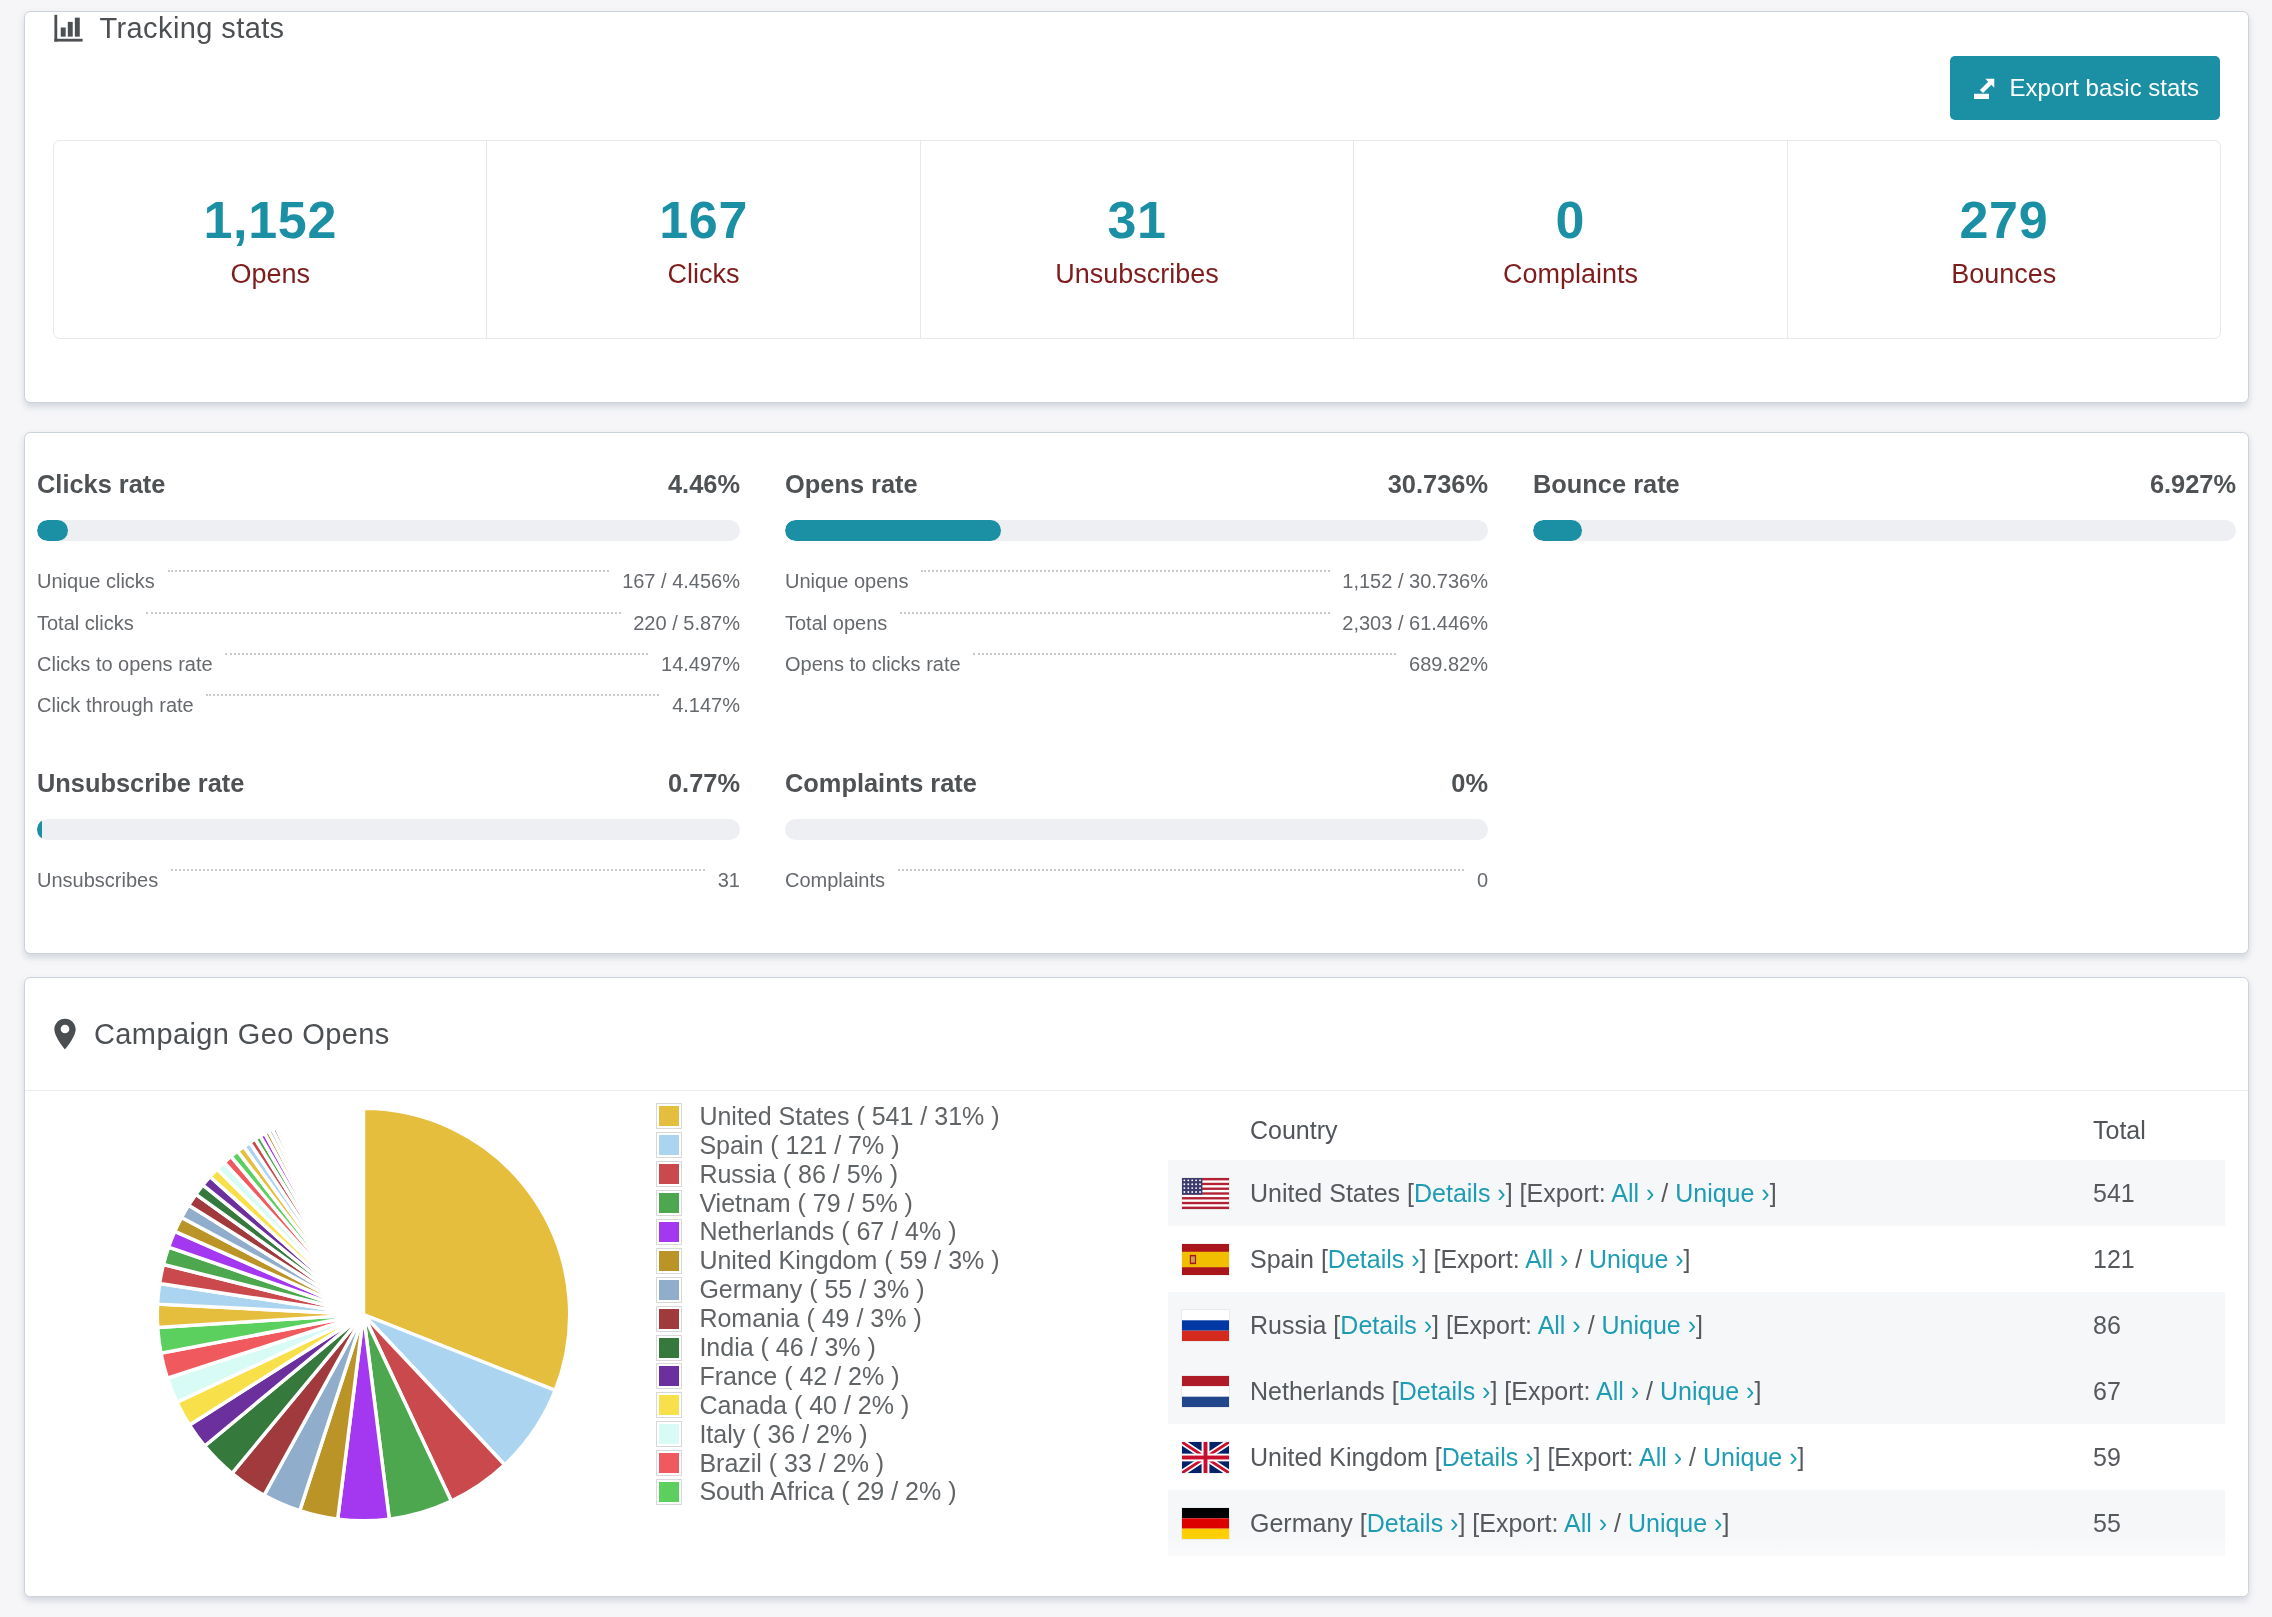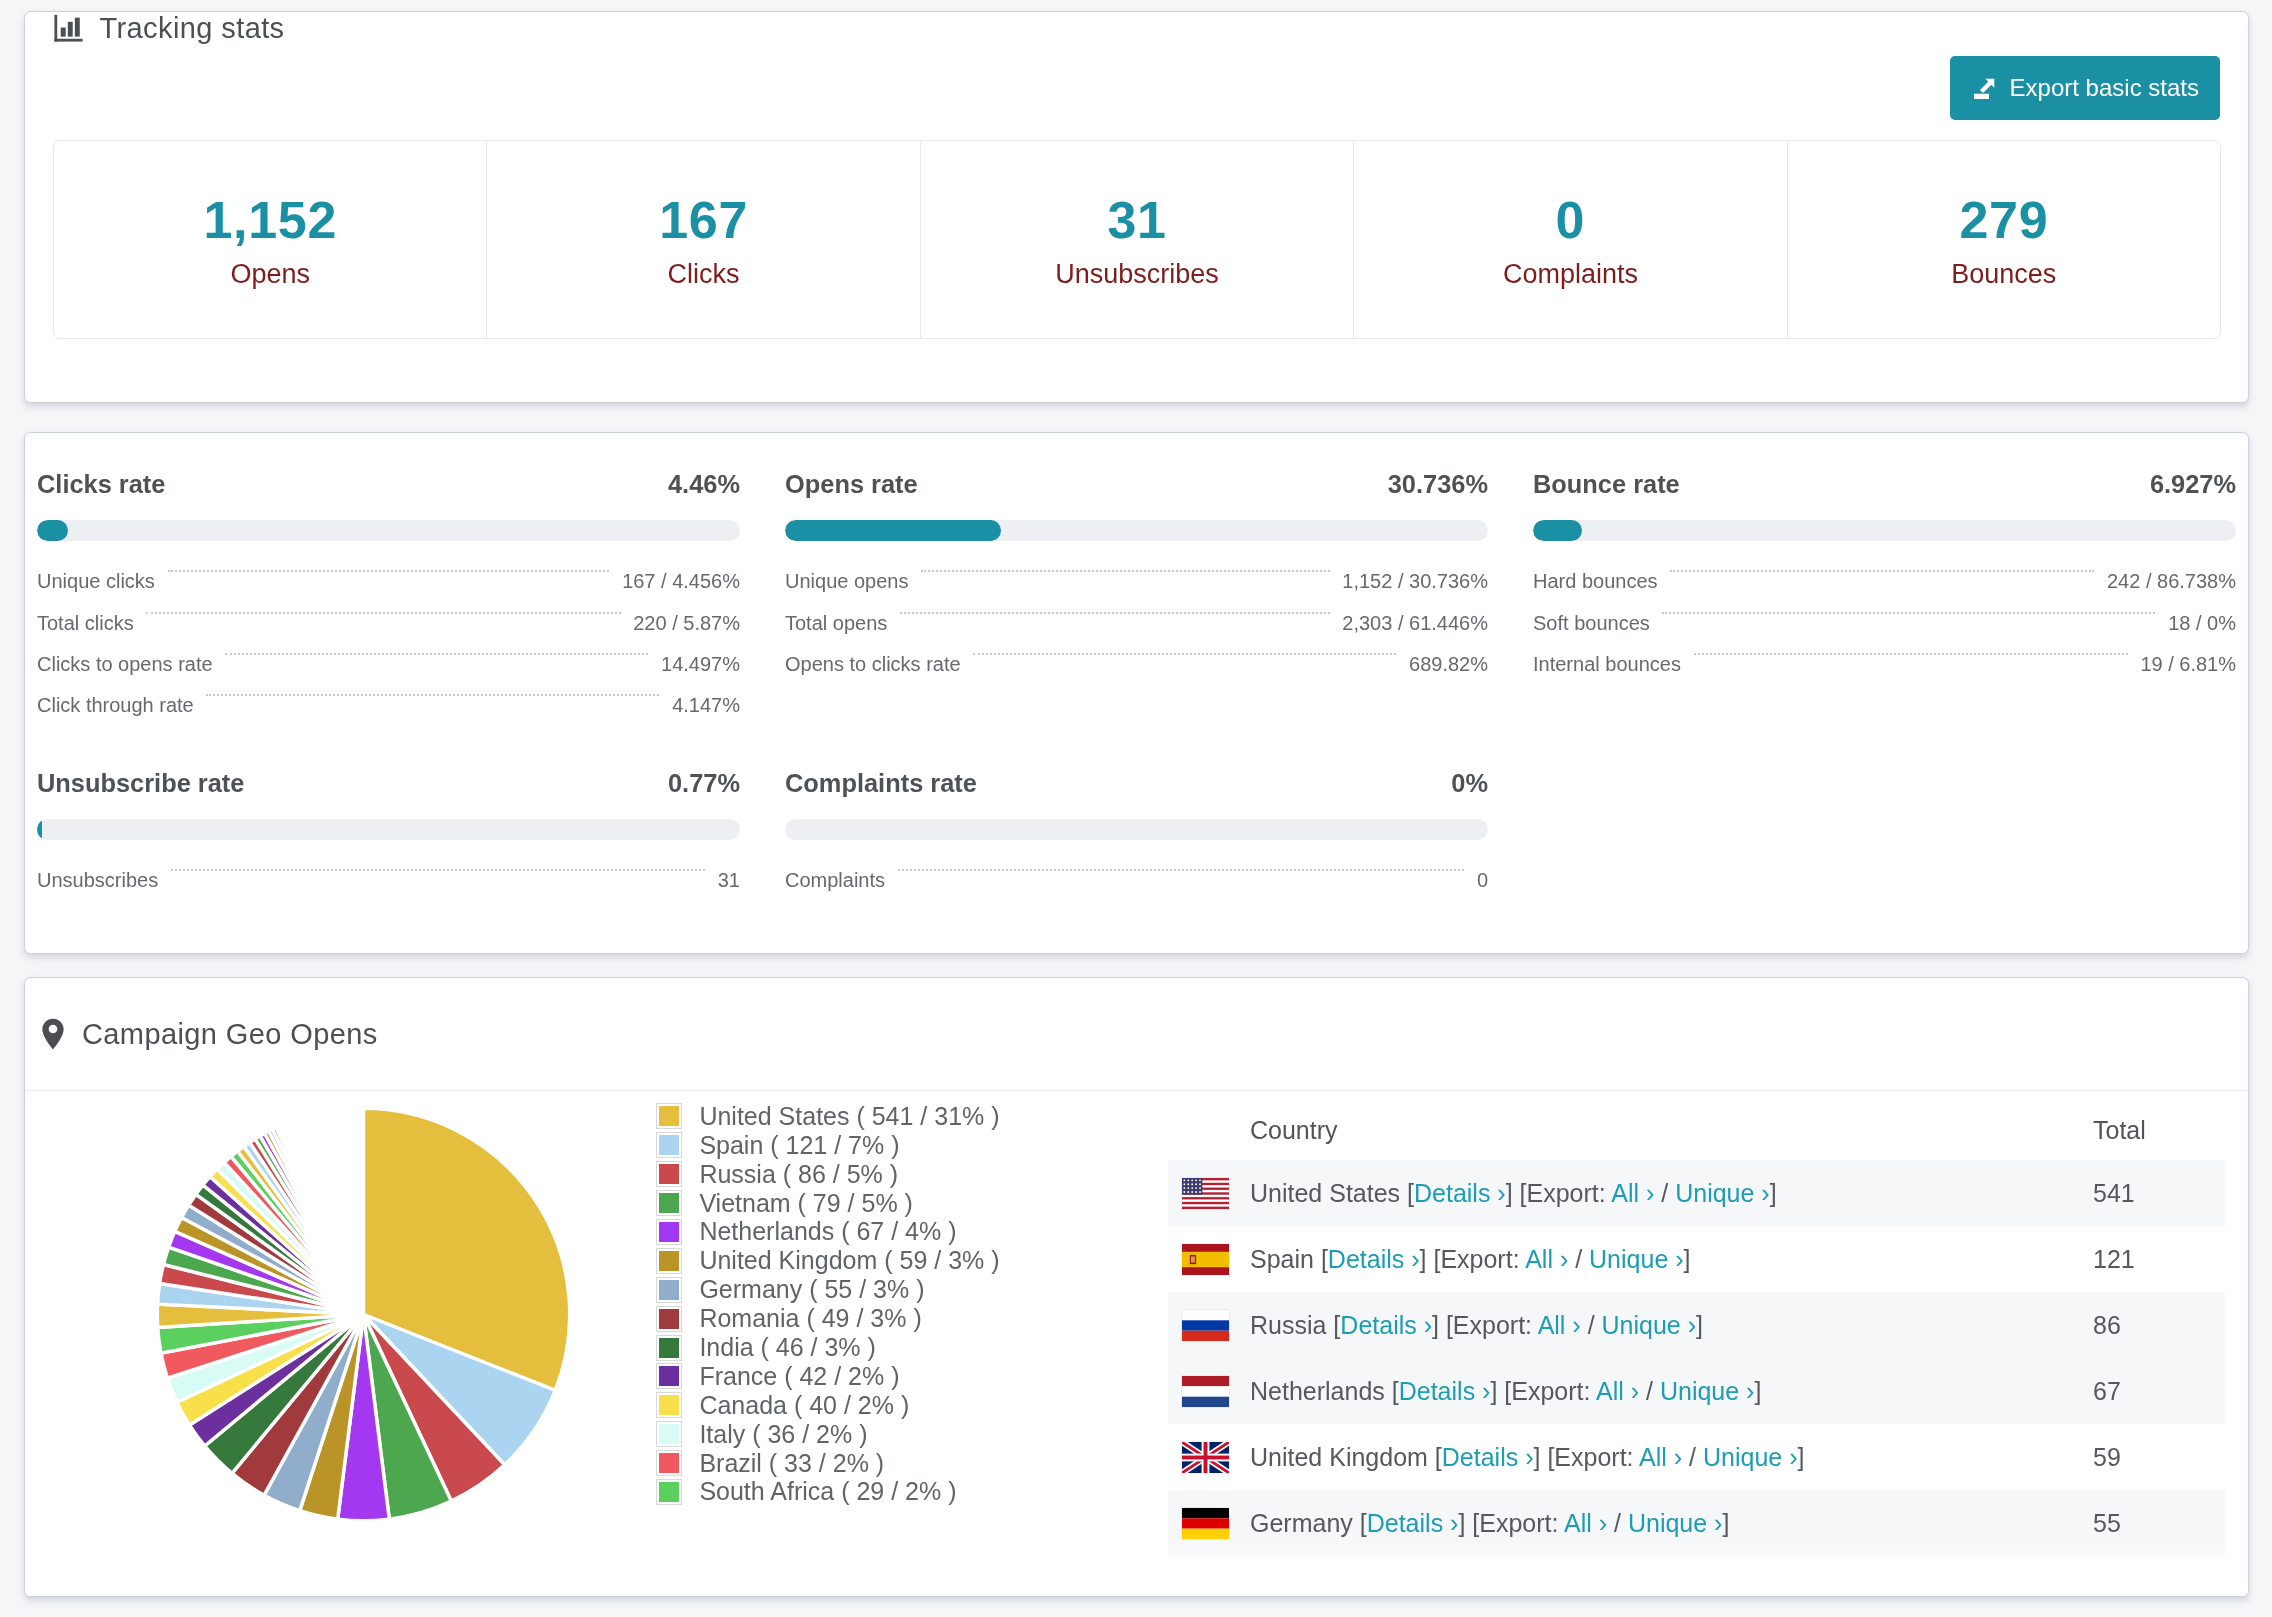--- a/index.html
+++ b/index.html
@@ -41,21 +41,21 @@
   .rates-grid { padding:37px 12px 0; display:grid; grid-template-columns:repeat(3,1fr); column-gap:45px; row-gap:42px; }
   .rate-head { display:flex; justify-content:space-between; align-items:baseline; font-size:25.4px; font-weight:700; color:#4e5255; }
   .rate-bar { margin-top:21px; height:21px; border-radius:10.6px; background:#edeff2; overflow:hidden; }
   .rate-fill { height:100%; background:#1b8fa4; border-radius:10.6px; }
   .rate-rows { margin-top:20px; }
   .rate-row { display:flex; align-items:flex-start; padding:9.2px 0; font-size:20px; color:#66696d; }
   .leader { flex:1 1 auto; border-bottom:2.1px dotted #c7cacc; margin:0 12.7px 5.6px; }
   .rr-label, .rr-value { white-space:nowrap; }
   
   #panel-geo { top:977px; height:620px; overflow:hidden; }
-  .p3-header { height:113px; display:flex; align-items:center; gap:17px; padding:0 16px; border-bottom:0.7px solid #ececef; }
+  .p3-header { height:113px; display:flex; align-items:center; gap:17px; padding:0 28px; border-bottom:0.7px solid #ececef; }
   .geo-body { position:relative; height:505px; }
   #pie-svg { position:absolute; left:124px; top:8.5px; width:429px; height:429px; }
   .legend { position:absolute; left:632px; top:12.7px; }
   .legend-item { display:flex; align-items:center; gap:18.4px; height:25.4px; margin-bottom:3.5px; cursor:pointer; }
   .swatch { width:24px; height:24px; flex:0 0 auto; border:2.1px solid #fff; outline:1.4px solid #d8d8d8; }
   .legend-text { font-size:25px; color:#606467; white-space:nowrap; }
   .geo-table { position:absolute; left:1143px; top:10px; width:1057px; }
   .t-head { position:relative; height:59px; display:flex; align-items:center; padding:0 14px; font-size:25px; color:#515559; }
   .t-head .col-country { padding-left:68px; }
   .t-total { position:absolute; left:925px; }
@@ -174,38 +174,20 @@
       </div>
     </div>
   </div>
   <div class="rate-block">
     <div class="rate-head">
       <span>Bounce rate</span>
       <span>6.927%</span>
     </div>
     <div class="rate-bar">
       <div class="rate-fill" style="width:6.927%"></div>
-    </div>
-    <div class="rate-rows">
-
-      <div class="rate-row">
-        <span class="rr-label">Hard bounces</span>
-        <span class="leader"></span>
-        <span class="rr-value">242 / 86.738%</span>
-      </div>
-      <div class="rate-row">
-        <span class="rr-label">Soft bounces</span>
-        <span class="leader"></span>
-        <span class="rr-value">18 / 0%</span>
-      </div>
-      <div class="rate-row">
-        <span class="rr-label">Internal bounces</span>
-        <span class="leader"></span>
-        <span class="rr-value">19 / 6.81%</span>
-      </div>
     </div>
   </div>
   <div class="rate-block">
     <div class="rate-head">
       <span>Unsubscribe rate</span>
       <span>0.77%</span>
     </div>
     <div class="rate-bar">
       <div class="rate-fill" style="width:0.77%"></div>
     </div>

